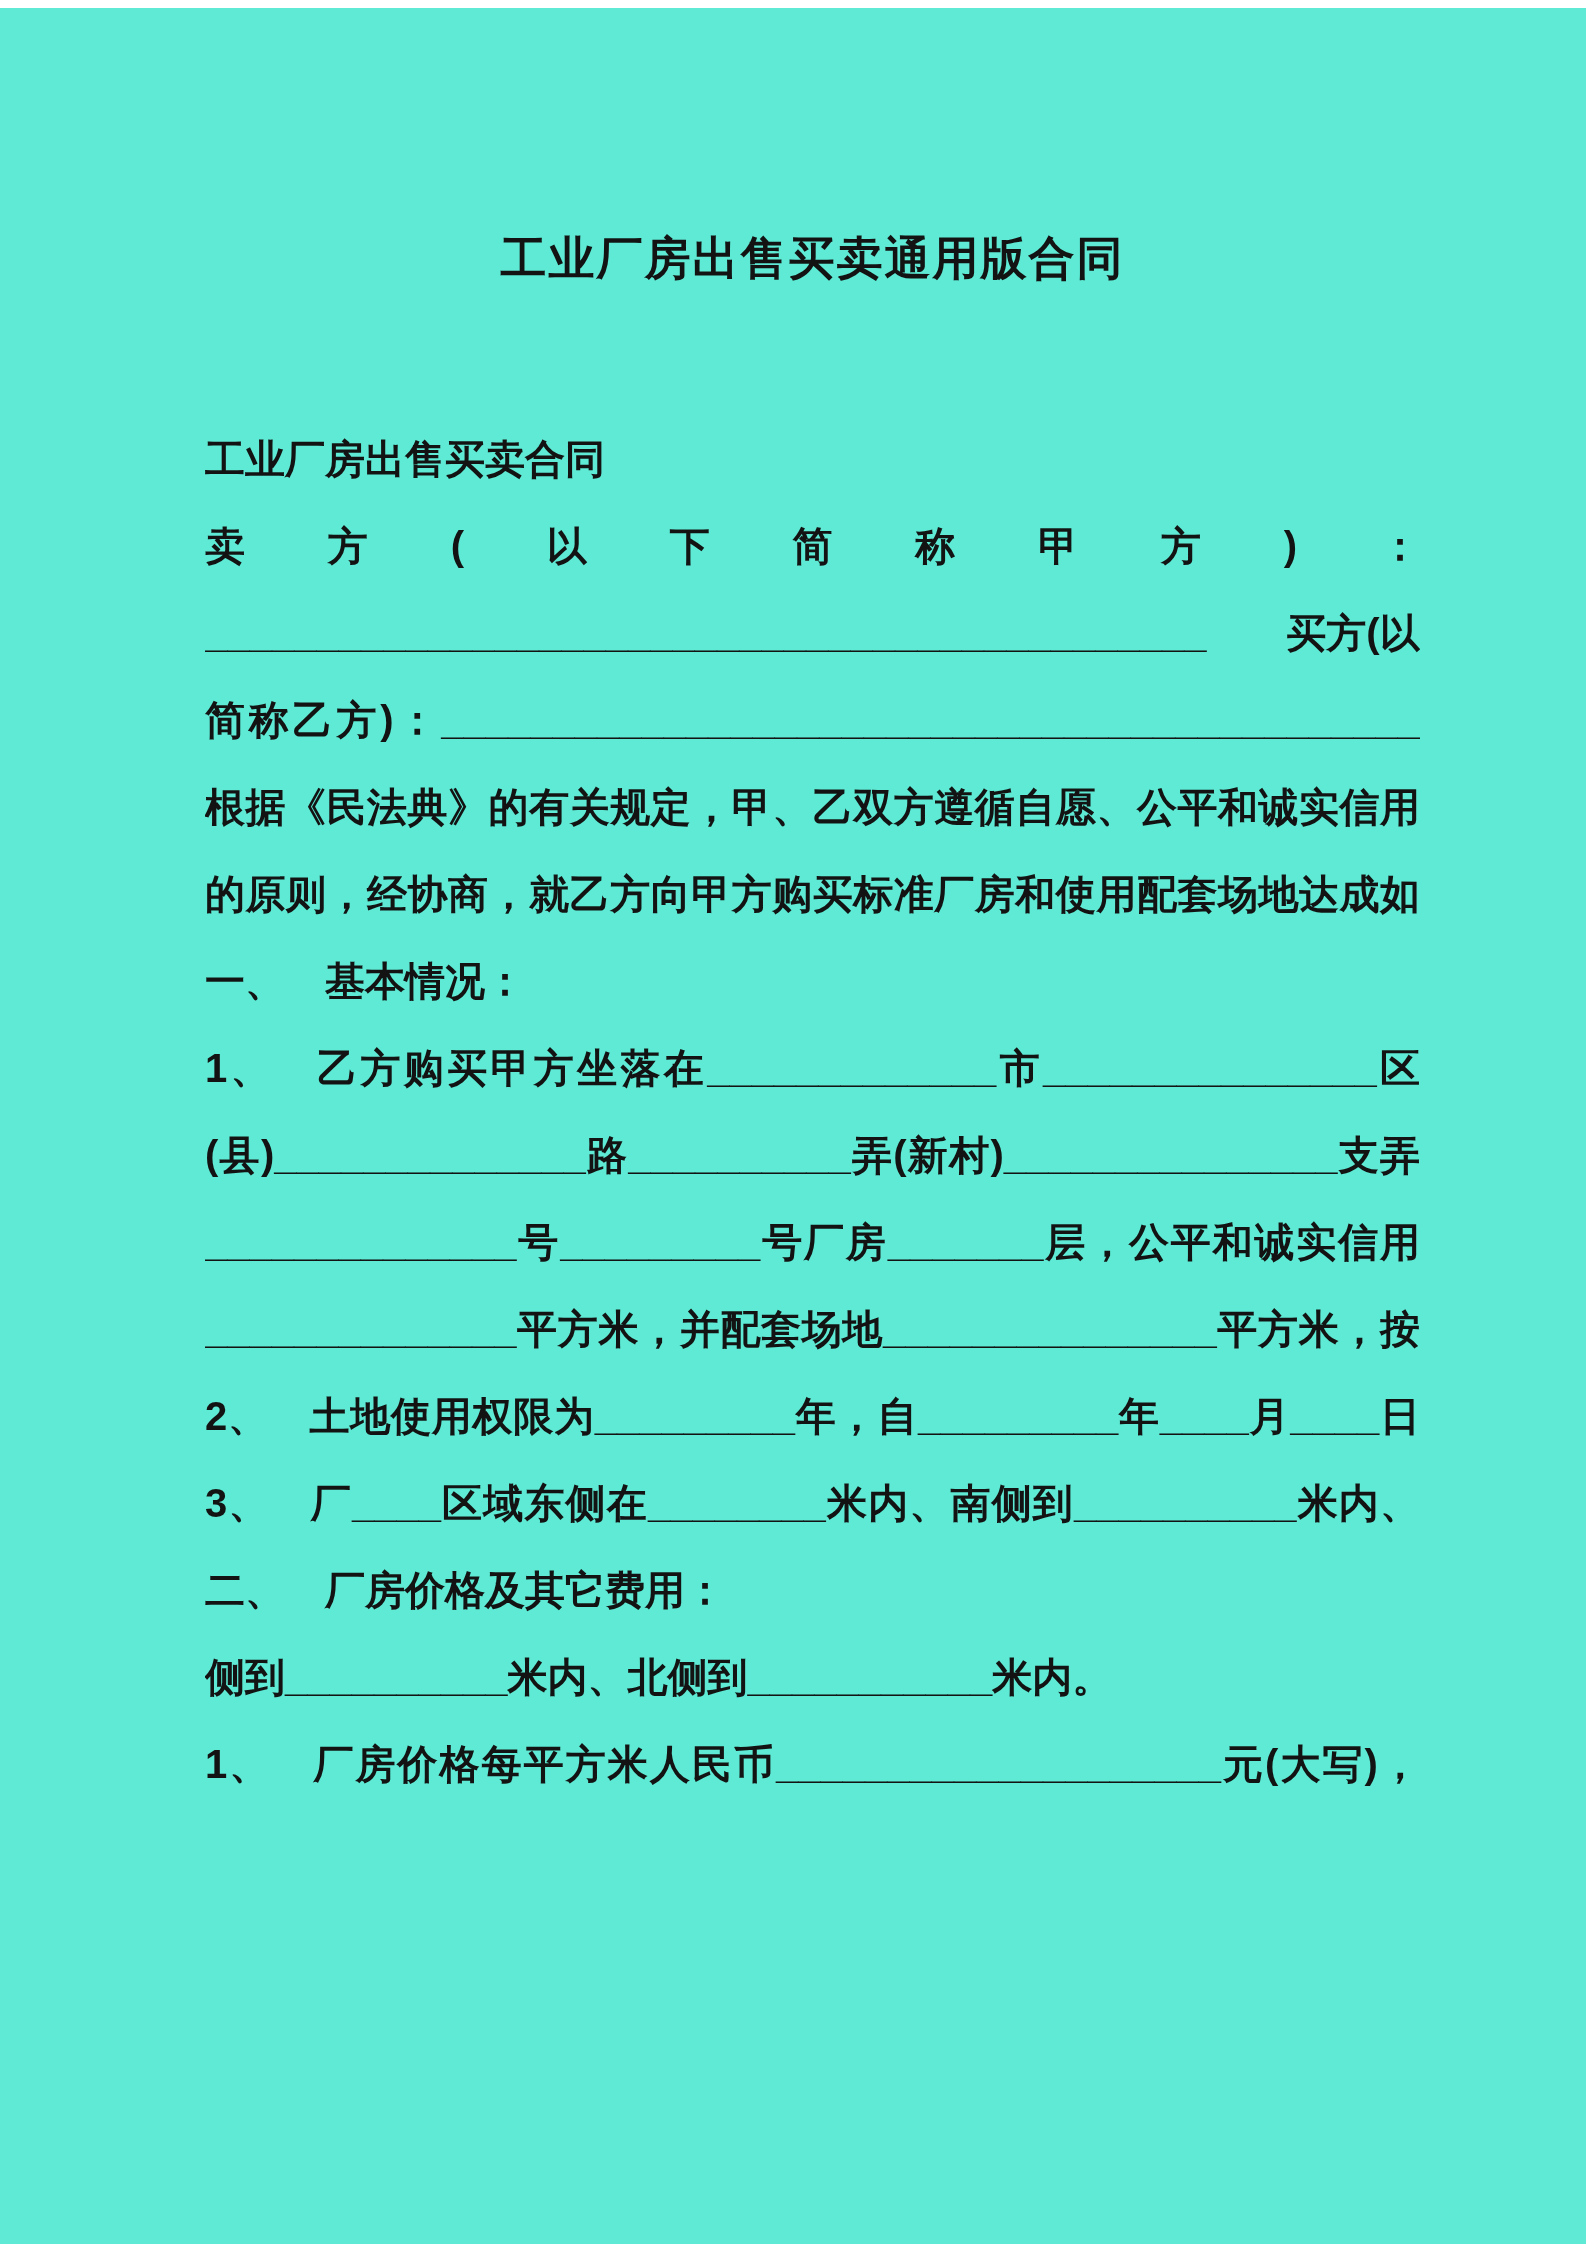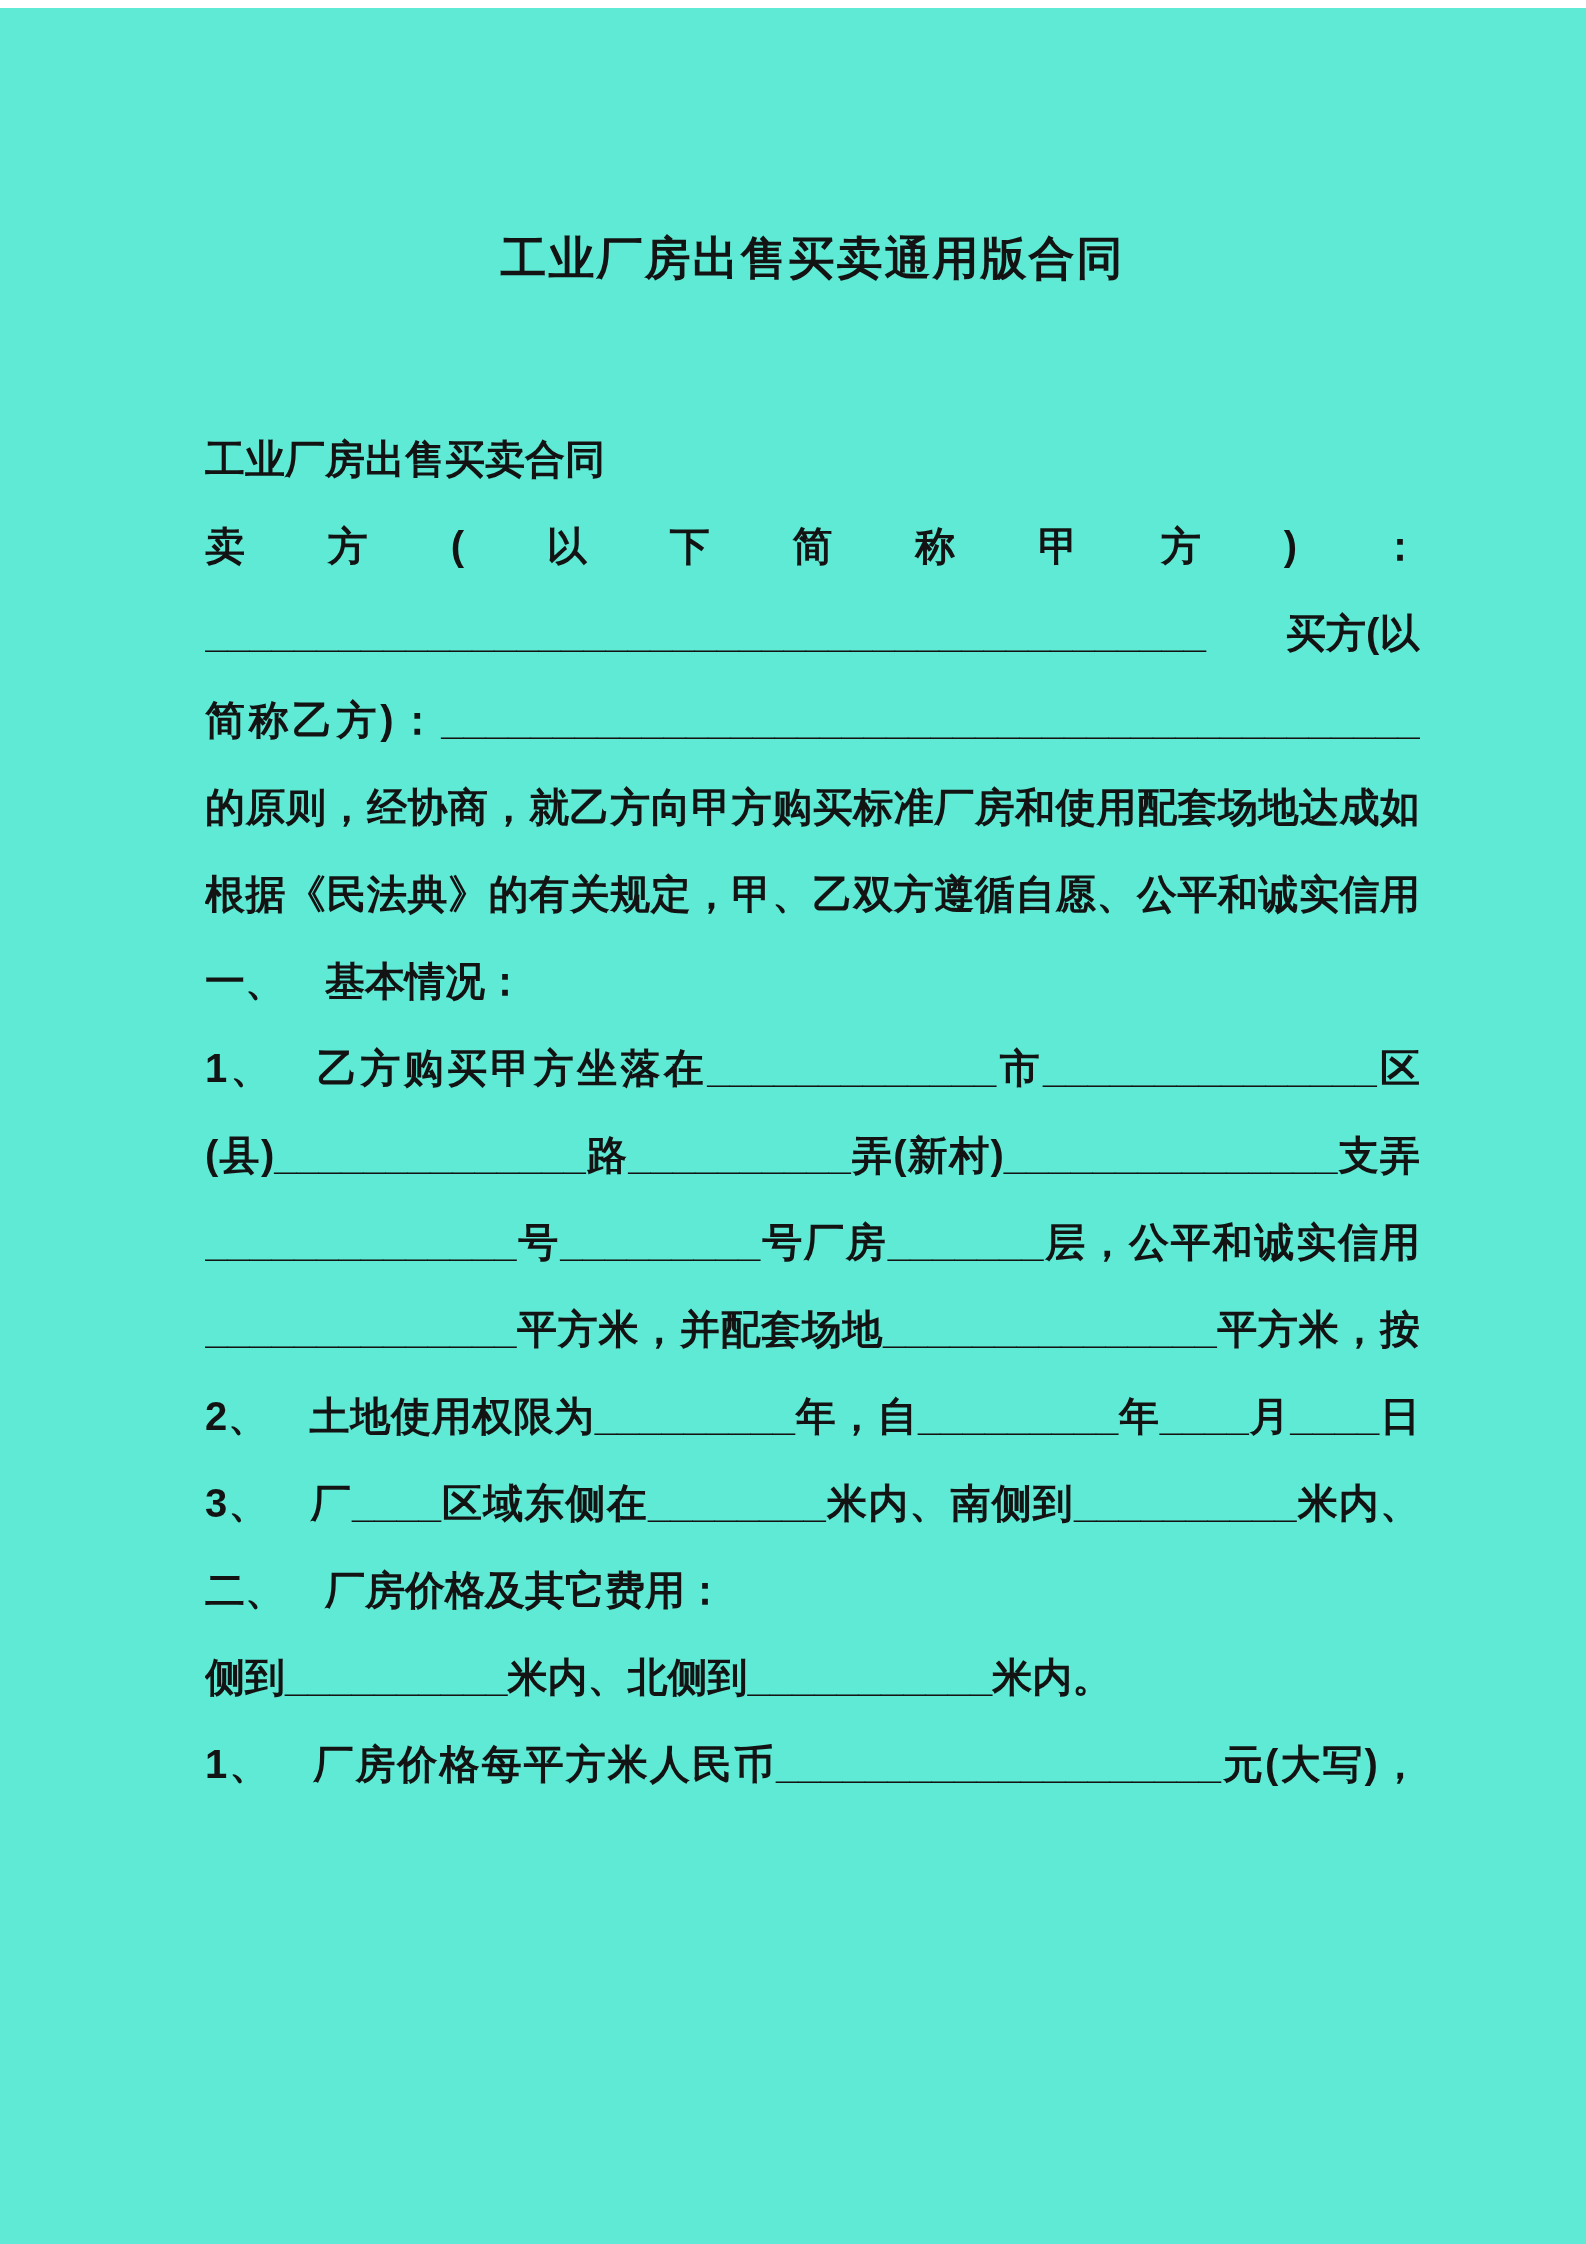--- a/index.html
+++ b/index.html
@@ -36,36 +36,36 @@
     line-height: 87px;
     font-weight: 700;
     white-space: pre-wrap;
     overflow: hidden;
   }
   .line.distribute {
     text-align: justify;
     text-align-last: justify;
   }
   .line.left {
-    text-align: left;
+    text-align: center;
     text-align-last: left;
   }
 </style>
 </head>
 <body>
 
 <div class="page">
   <h1 class="title">工业厂房出售买卖通用版合同</h1>
   <div class="doc-body" id="doc-body">
       <div class="line left">工业厂房出售买卖合同</div>
       <div class="line distribute">卖方(以下简称甲方)：</div>
       <div class="line left">_____________________________________________　　买方(以下</div>
       <div class="line distribute">简称乙方)：____________________________________________</div>
+      <div class="line distribute">根据《民法典》的有关规定，甲、乙双方遵循自愿、公平和诚实信用</div>
       <div class="line distribute">的原则，经协商，就乙方向甲方购买标准厂房和使用配套场地达成如</div>
-      <div class="line distribute">根据《民法典》的有关规定，甲、乙双方遵循自愿、公平和诚实信用</div>
       <div class="line left">一、　基本情况：</div>
       <div class="line distribute">1、　乙方购买甲方坐落在_____________市_______________区</div>
       <div class="line distribute">(县)______________路__________弄(新村)_______________支弄</div>
       <div class="line distribute">______________号_________号厂房_______层，公平和诚实信用</div>
       <div class="line distribute">______________平方米，并配套场地_______________平方米，按</div>
       <div class="line distribute">2、　土地使用权限为_________年，自_________年____月____日到</div>
       <div class="line distribute">3、　厂____区域东侧在________米内、南侧到__________米内、西</div>
       <div class="line left">二、　厂房价格及其它费用：</div>
       <div class="line left">侧到__________米内、北侧到___________米内。</div>
       <div class="line distribute">1、　厂房价格每平方米人民币____________________元(大写)，</div>

